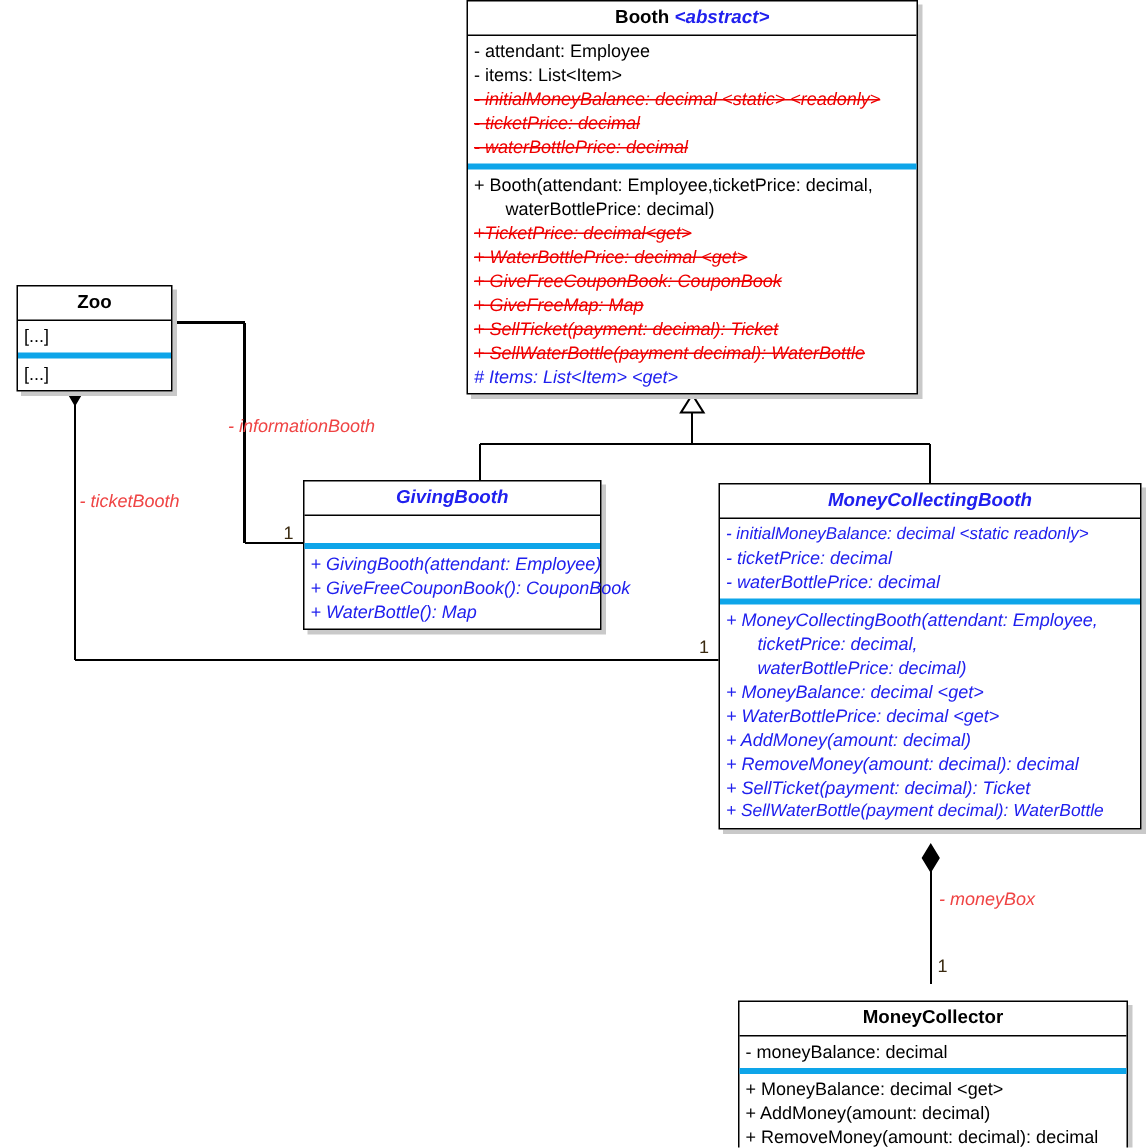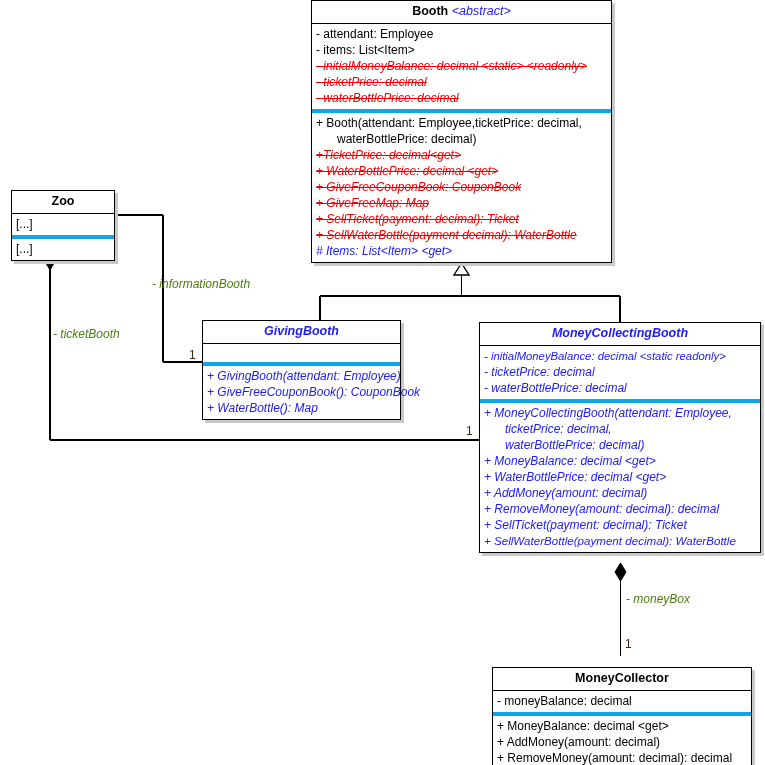--- a/index.html
+++ b/index.html
@@ -27,21 +27,21 @@
     text-align:center;
     font-size:12.5px;
     font-weight:bold;
     color:#000000;
     padding:3px 4px 4px 4px;
     border-bottom:1px solid #000000;
     line-height:15px;
     white-space:nowrap;
   }
   .uml-header.italic-blue{color:#2020ee;font-style:italic;}
-  .uml-header .stereo{color:#2020ee;font-style:italic;font-weight:normal;text-align:center;}
+  .uml-header .stereo{color:#2020ee;font-style:italic;font-weight:bold;text-align:center;}
   .uml-compartment{
     border-bottom:4px solid #0ea5e9;
     padding:2px 3px 3px 3px;
   }
   .uml-compartment.last{border-bottom:none;}
   .uml-compartment.empty{height:18px;padding:0;}
   .member{
     font-size:12px;
     line-height:16px;
     white-space:nowrap;
@@ -50,21 +50,21 @@
   }
   .member.blue{color:#2020ee;font-style:italic;}
   .member.red{color:#ee0000;font-style:italic;text-decoration:line-through;}
   .member.cont{padding-left:22px;}
 
   
   .edge-label{
     position:absolute;
     font-size:12px;
     font-style:italic;
-    color:#4d7c0f;
+    color:#ef4444;
     white-space:nowrap;
     z-index:6;
   }
   .mult-label{
     position:absolute;
     font-size:12px;
     color:#3a2a10;
     white-space:nowrap;
     z-index:6;
   }

